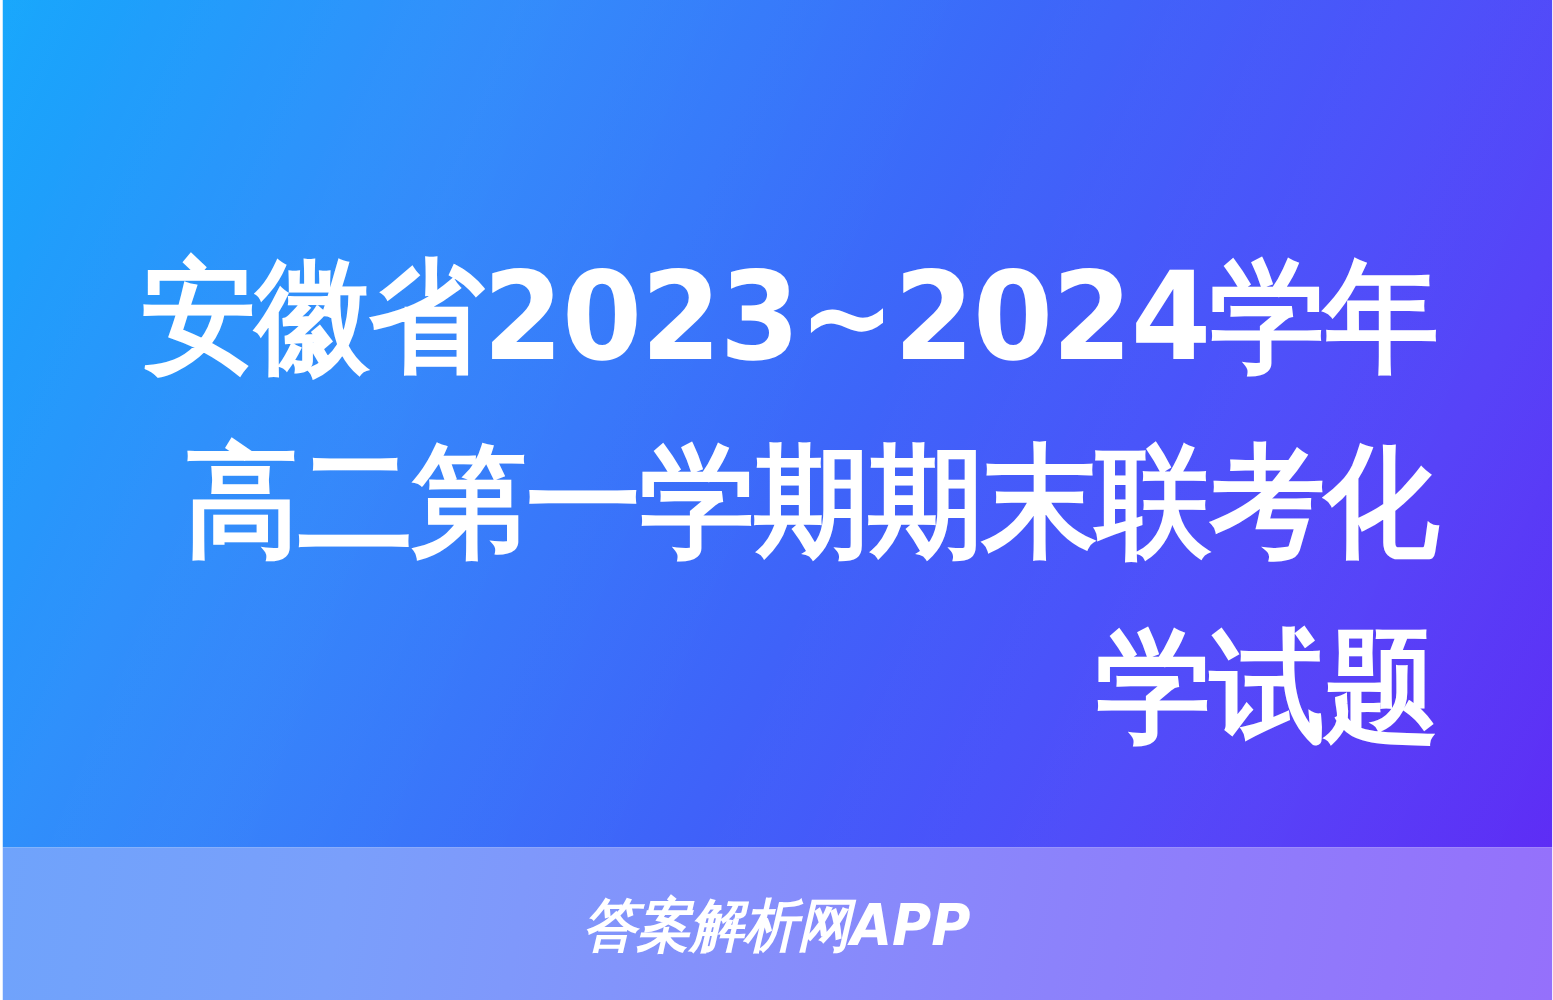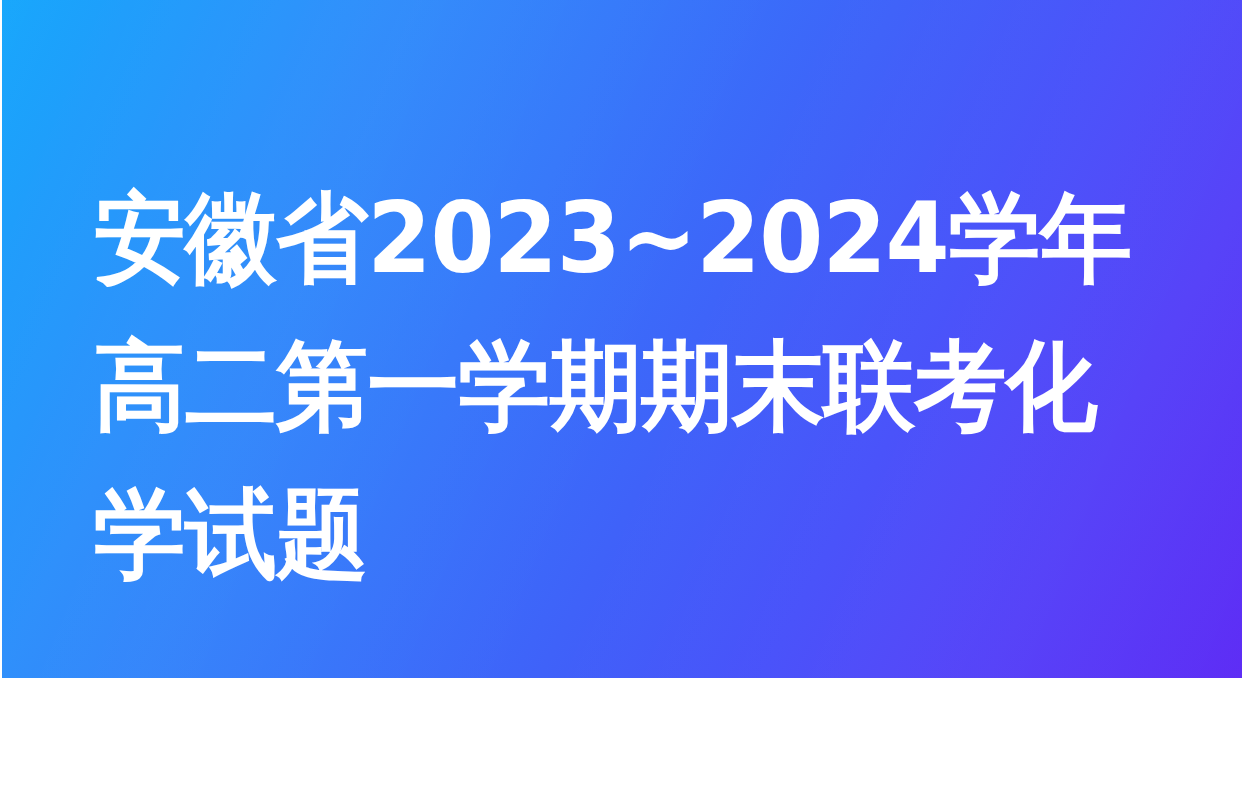--- a/index.html
+++ b/index.html
@@ -50,23 +50,23 @@
       rgba(255,255,255,0.0) 52%,
       rgba(255,255,255,0.025) 68%,
       rgba(255,255,255,0.0) 100%);
     pointer-events: none;
   }
 
   .hero-title-block {
     position: absolute;
     left: 0;
     right: 0;
-    top: 164px;
+    top: 180px;
     z-index: 2;
-    text-align: left;
+    text-align: right;
     padding: 0 58px;
     box-sizing: border-box;
   }
 
   .title-line {
     display: block;
     color: #ffffff;
     font-family: "DejaVu Sans", "Liberation Sans", sans-serif;
     font-size: 98px;
     font-weight: 700;
@@ -129,16 +129,19 @@
   <div class="hero-panel">
 
     <div class="hero-title-block">
       <span class="title-line">安徽省2023~2024学年</span>
       <span class="title-line">高二第一学期期末联考化</span>
       <span class="title-line">学试题</span>
     </div>
 
   </div>
 
+  <div class="footer-bar">
+    <span class="footer-brand">答案解析网APP</span>
+  </div>
 
   <div class="page-frame"></div>
 
 </div>
 
 </body></html>

